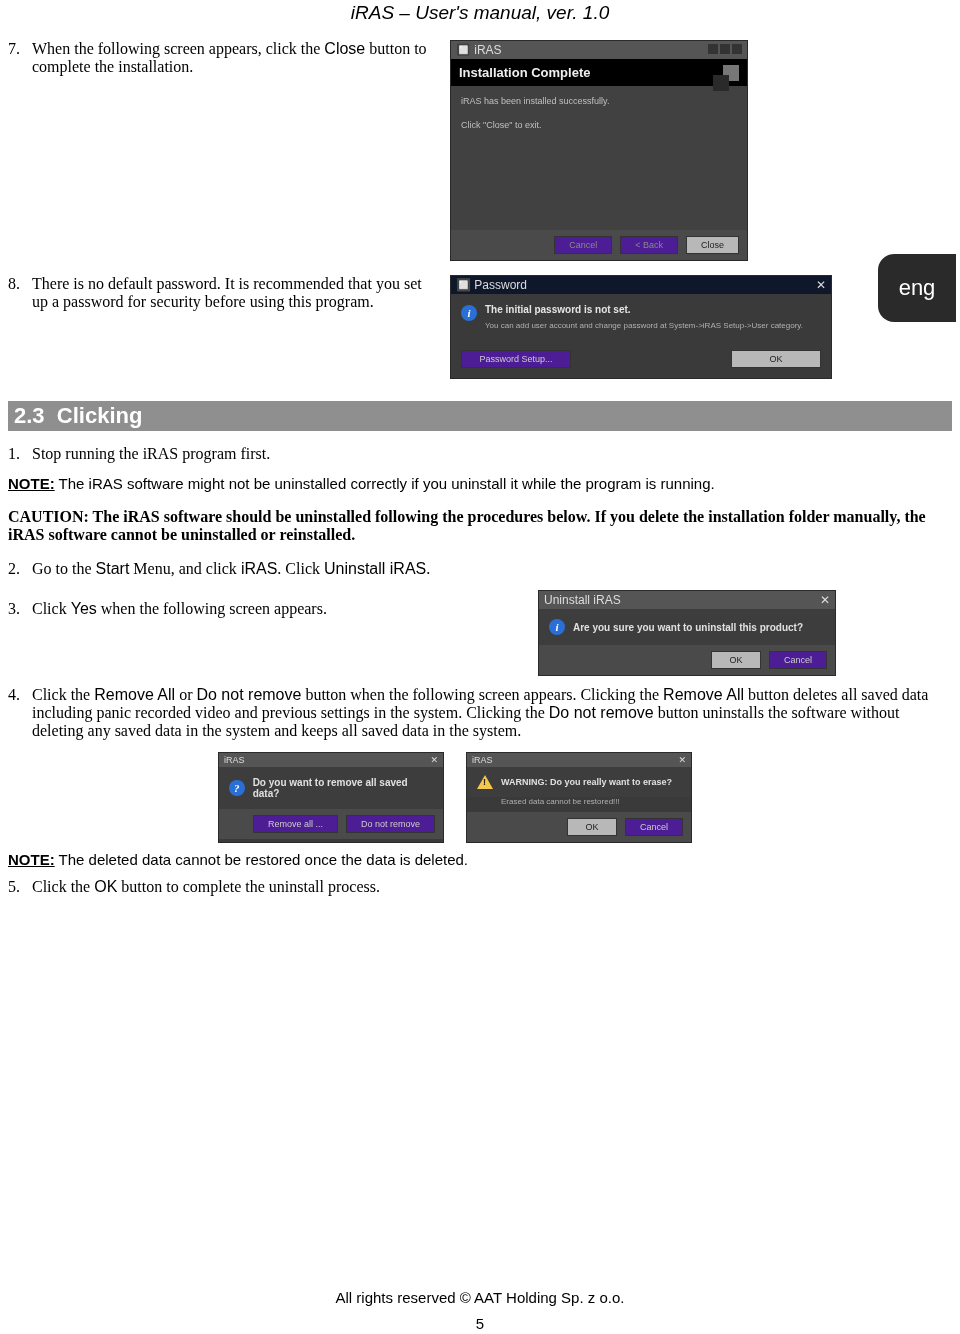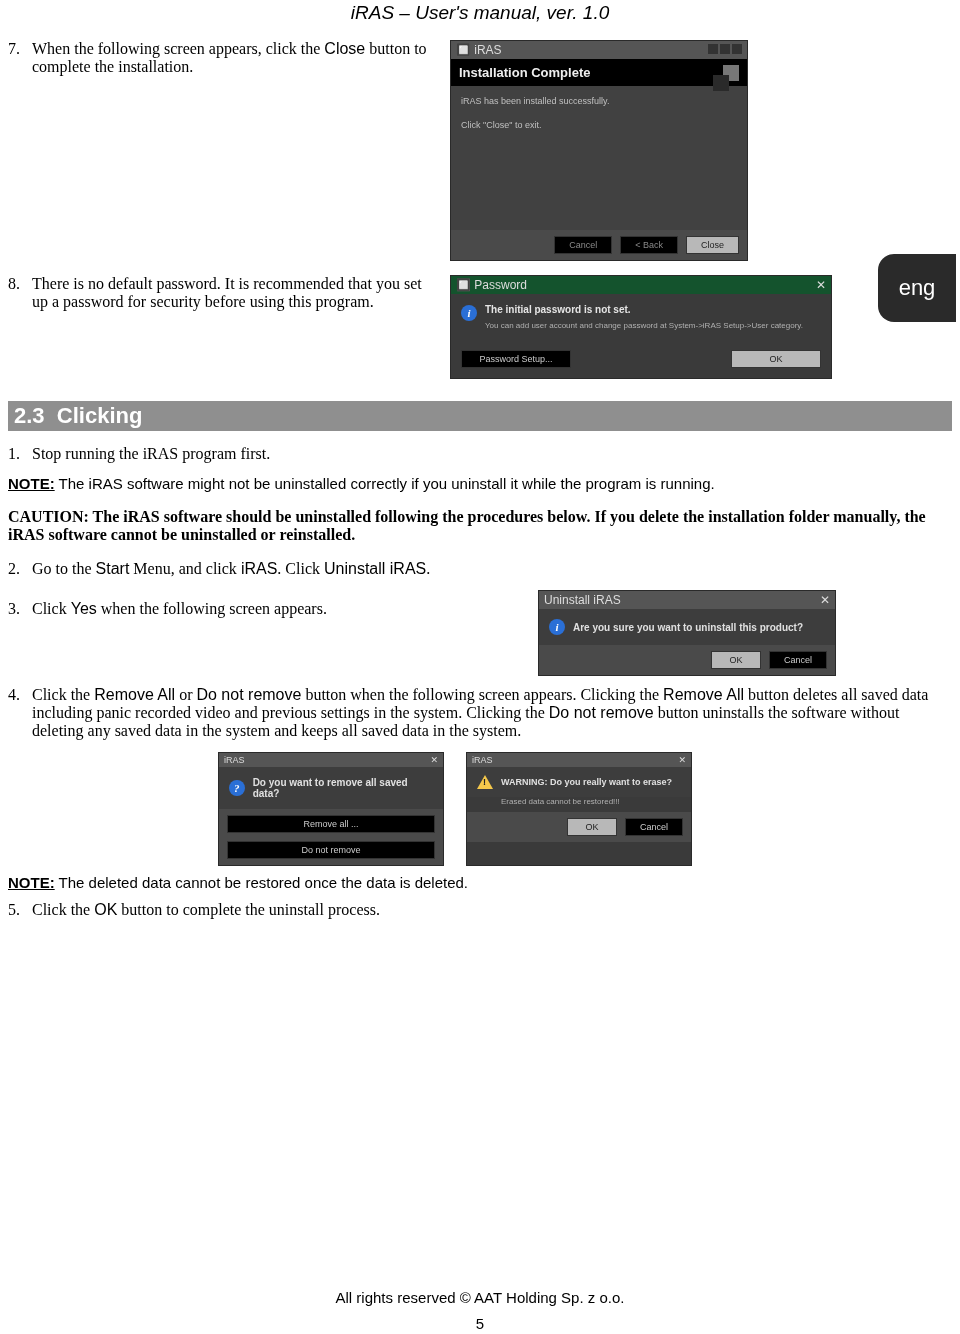--- a/index.html
+++ b/index.html
@@ -123,35 +123,35 @@
     color: #c0c0c0;
   }
   .mock .btnrow {
     background: #4a4a4a;
     padding: 6px 8px;
     display: flex;
     justify-content: flex-end;
     gap: 8px;
   }
   .mock .btn {
-    background: #000000;
+    background: #4c1d95;
     border: 1px solid #333;
     color: #ccc;
     font-size: 9px;
     padding: 3px 14px;
     min-width: 50px;
     text-align: center;
   }
   .mock .btn.light { background: #b8b8b8; color:#222; }
   .mock .btn.disabled { color: #888; }
   .mock-install { width: 298px; }
   .mock-install .body { min-height: 144px; }
 
   .mock-pw { width: 382px; }
-  .mock-pw .titlebar { background: #14532d; }
+  .mock-pw .titlebar { background: #0f172a; }
   .mock-pw .body2 {
     background: #3a3a3a;
     padding: 10px 10px 6px 10px;
     font-size: 10px;
   }
   .mock-pw .body2 .line1 { font-weight: bold; color:#e5e5e5; margin-bottom: 6px; }
   .mock-pw .body2 .line2 { font-size: 8px; color:#b0b0b0; margin-bottom: 10px; }
   .mock-pw .btnrow2 {
     display: flex; justify-content: space-between; padding: 4px 10px 10px 10px;
   }
@@ -184,21 +184,21 @@
   }
   .mock-confirm .btnrow { justify-content:flex-end; }
 
   .mock-remove { width: 226px; }
   .mock-remove .titlebar { background:#555; font-size:9px; }
   .mock-remove .body3 {
     background:#3d3d3d; padding: 10px;
     display:flex; align-items:center;
     font-size:10px; font-weight:bold; color:#e0e0e0;
   }
-  .mock-remove .btnrow { justify-content:flex-end;flex-direction:column; }
+  .mock-remove .btnrow { justify-content:flex-end; }
 
   .mock-erase { width: 226px; }
   .mock-erase .titlebar { background:#555; font-size:9px; }
   .mock-erase .body3 {
     background:#3d3d3d; padding: 8px 10px;
     display:flex; align-items:center;
     font-size:9px; font-weight:bold; color:#e0e0e0;
   }
   .mock-erase .sub { font-size:8px; font-weight:normal; color:#b0b0b0; padding: 0 10px 6px 34px; }
   .mock-erase .btnrow { justify-content:flex-end; }

